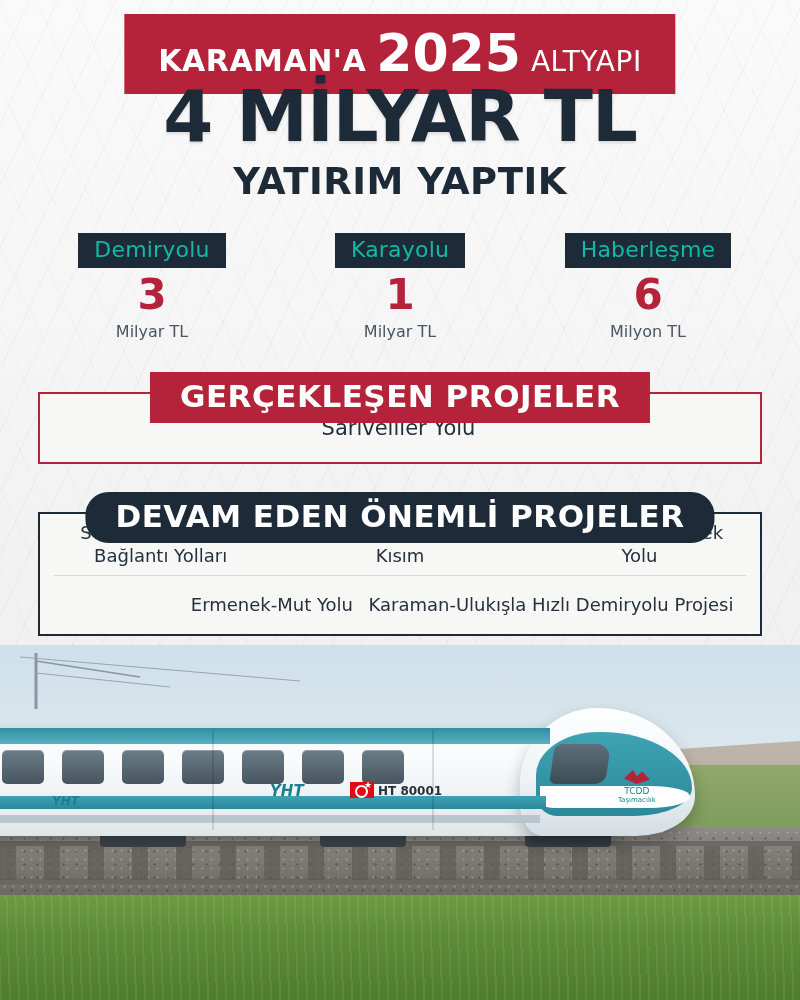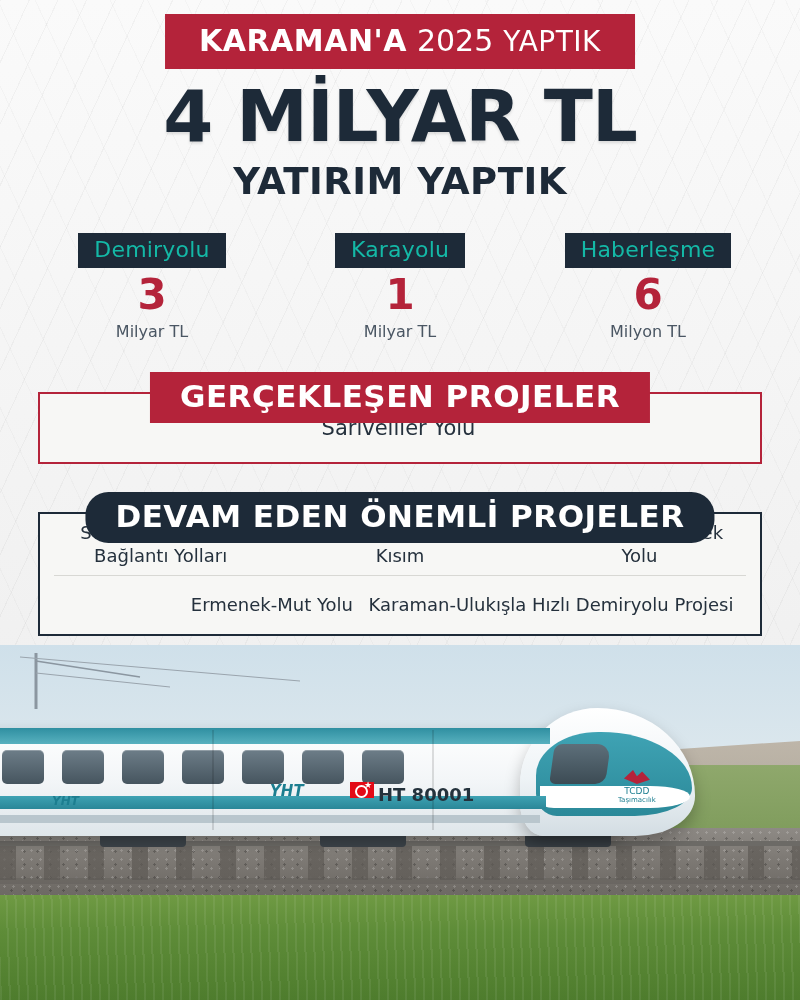--- a/index.html
+++ b/index.html
@@ -34,21 +34,21 @@
     padding: 9px 34px 11px 34px;
     display: flex; align-items: baseline; gap: 10px;
     color: #ffffff;
     white-space: nowrap;
   }
   .header-band .hb-small {
     font-size: 30px; font-weight: 700; letter-spacing: 0.5px;
     font-family: "DejaVu Sans", sans-serif;
   }
   .header-band .hb-big {
-    font-size: 30px; font-weight: 400; letter-spacing: 0px;
+    font-size: 52px; font-weight: 700; letter-spacing: 0px;
     font-family: "DejaVu Sans", sans-serif;
   }
   .header-band .hb-tail {
     font-size: 28px; font-weight: 400; letter-spacing: 0.5px;
     font-family: "DejaVu Sans", sans-serif;
   }
 
   .headline {
     position: absolute; top: 78px; left: 0; width: 800px;
     text-align: center;
@@ -258,21 +258,21 @@
     font-style: italic;
   }
   .logo-yht-2 {
     position: absolute; left: 72px; top: 104px;
     color: #1c7e90; font-weight: 700; font-size: 12px;
     font-family: "DejaVu Sans", sans-serif;
     font-style: italic;
   }
   .train-number {
     position: absolute; left: 398px; top: 94px;
-    color: #24323c; font-weight: 700; font-size: 18px;
+    color: #24323c; font-weight: 700; font-size: 12px;
     font-family: "DejaVu Sans", sans-serif;
   }
   .flag {
     position: absolute; left: 370px; top: 92px; width: 24px; height: 16px;
     background: #e30a17;
   }
   .flag::before {
     content: "★";
     position: absolute; right: 2px; top: -2px; color: #fff; font-size: 9px;
   }
@@ -312,21 +312,21 @@
 <body>
 
 <div class="poster">
 
   <div class="texture"></div>
   <div class="texture2"></div>
 
   <div class="header-band">
     <span class="hb-small">KARAMAN'A</span>
     <span class="hb-big">2025</span>
-    <span class="hb-tail">YAPTIK</span>
+    <span class="hb-tail">ALTYAPI</span>
   </div>
 
   <div class="headline">4 MİLYAR TL</div>
   <div class="subheadline">YATIRIM YAPTIK</div>
 
   <div class="stats">
     <div class="stat">
       <div class="stat-chip">Demiryolu</div>
       <div class="stat-value">3</div>
       <div class="stat-unit">Milyar TL</div>

